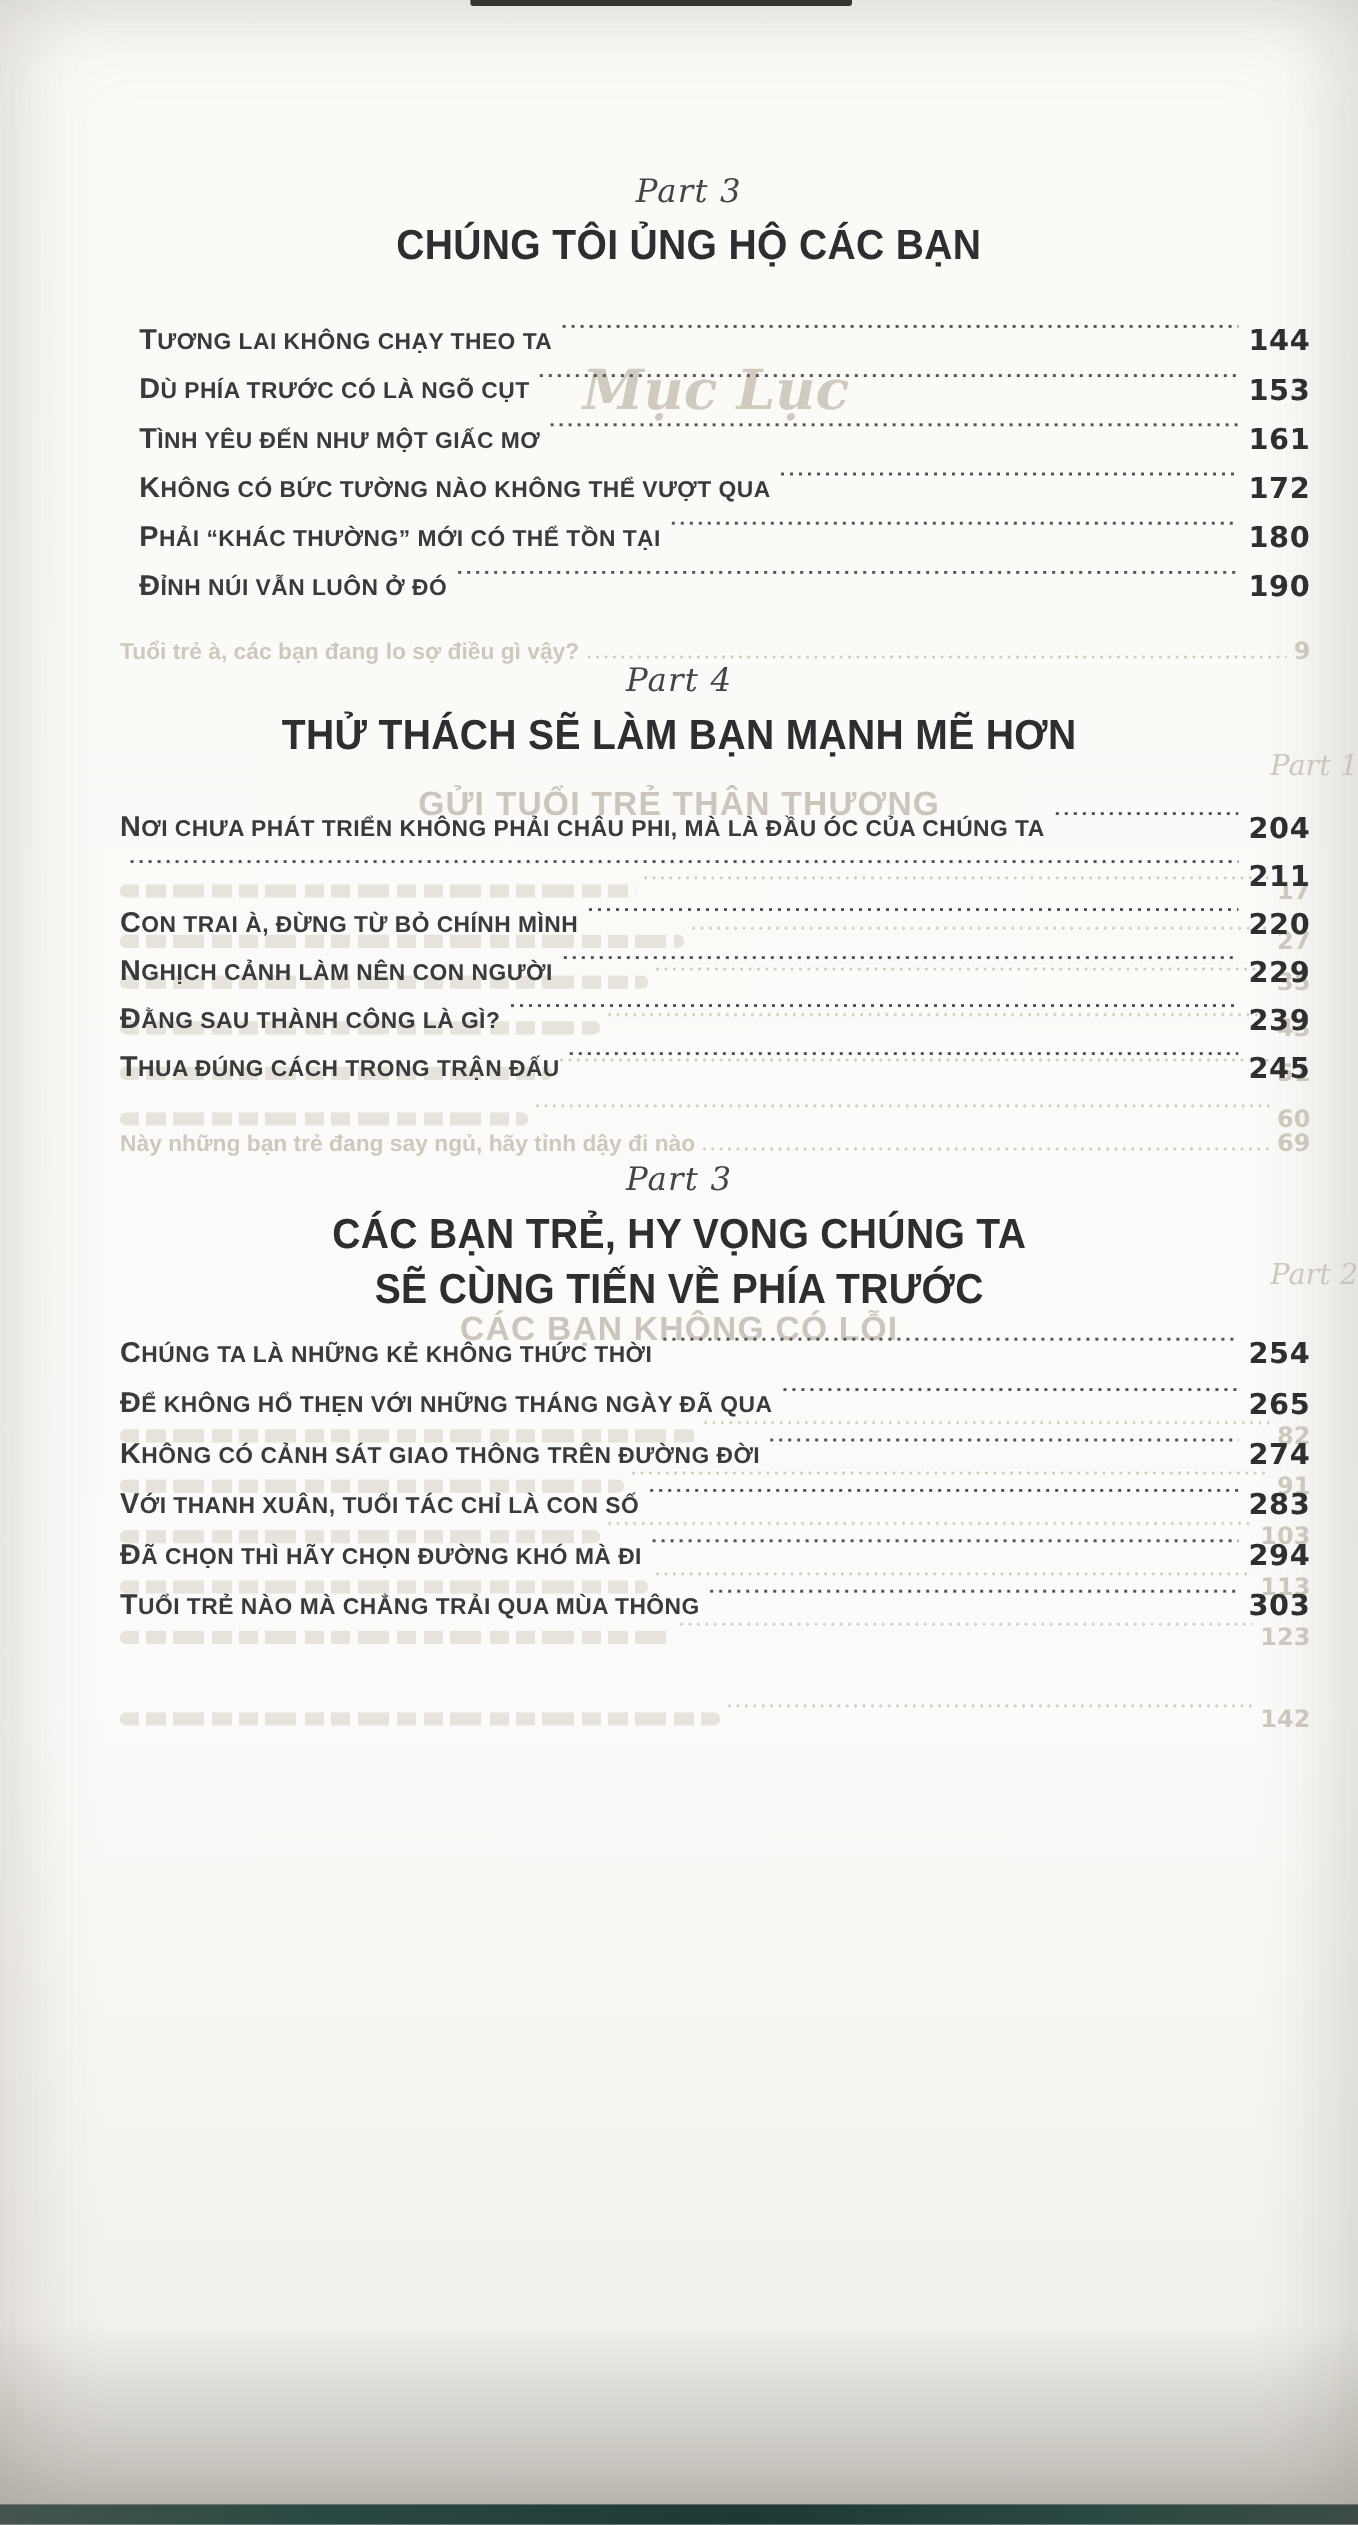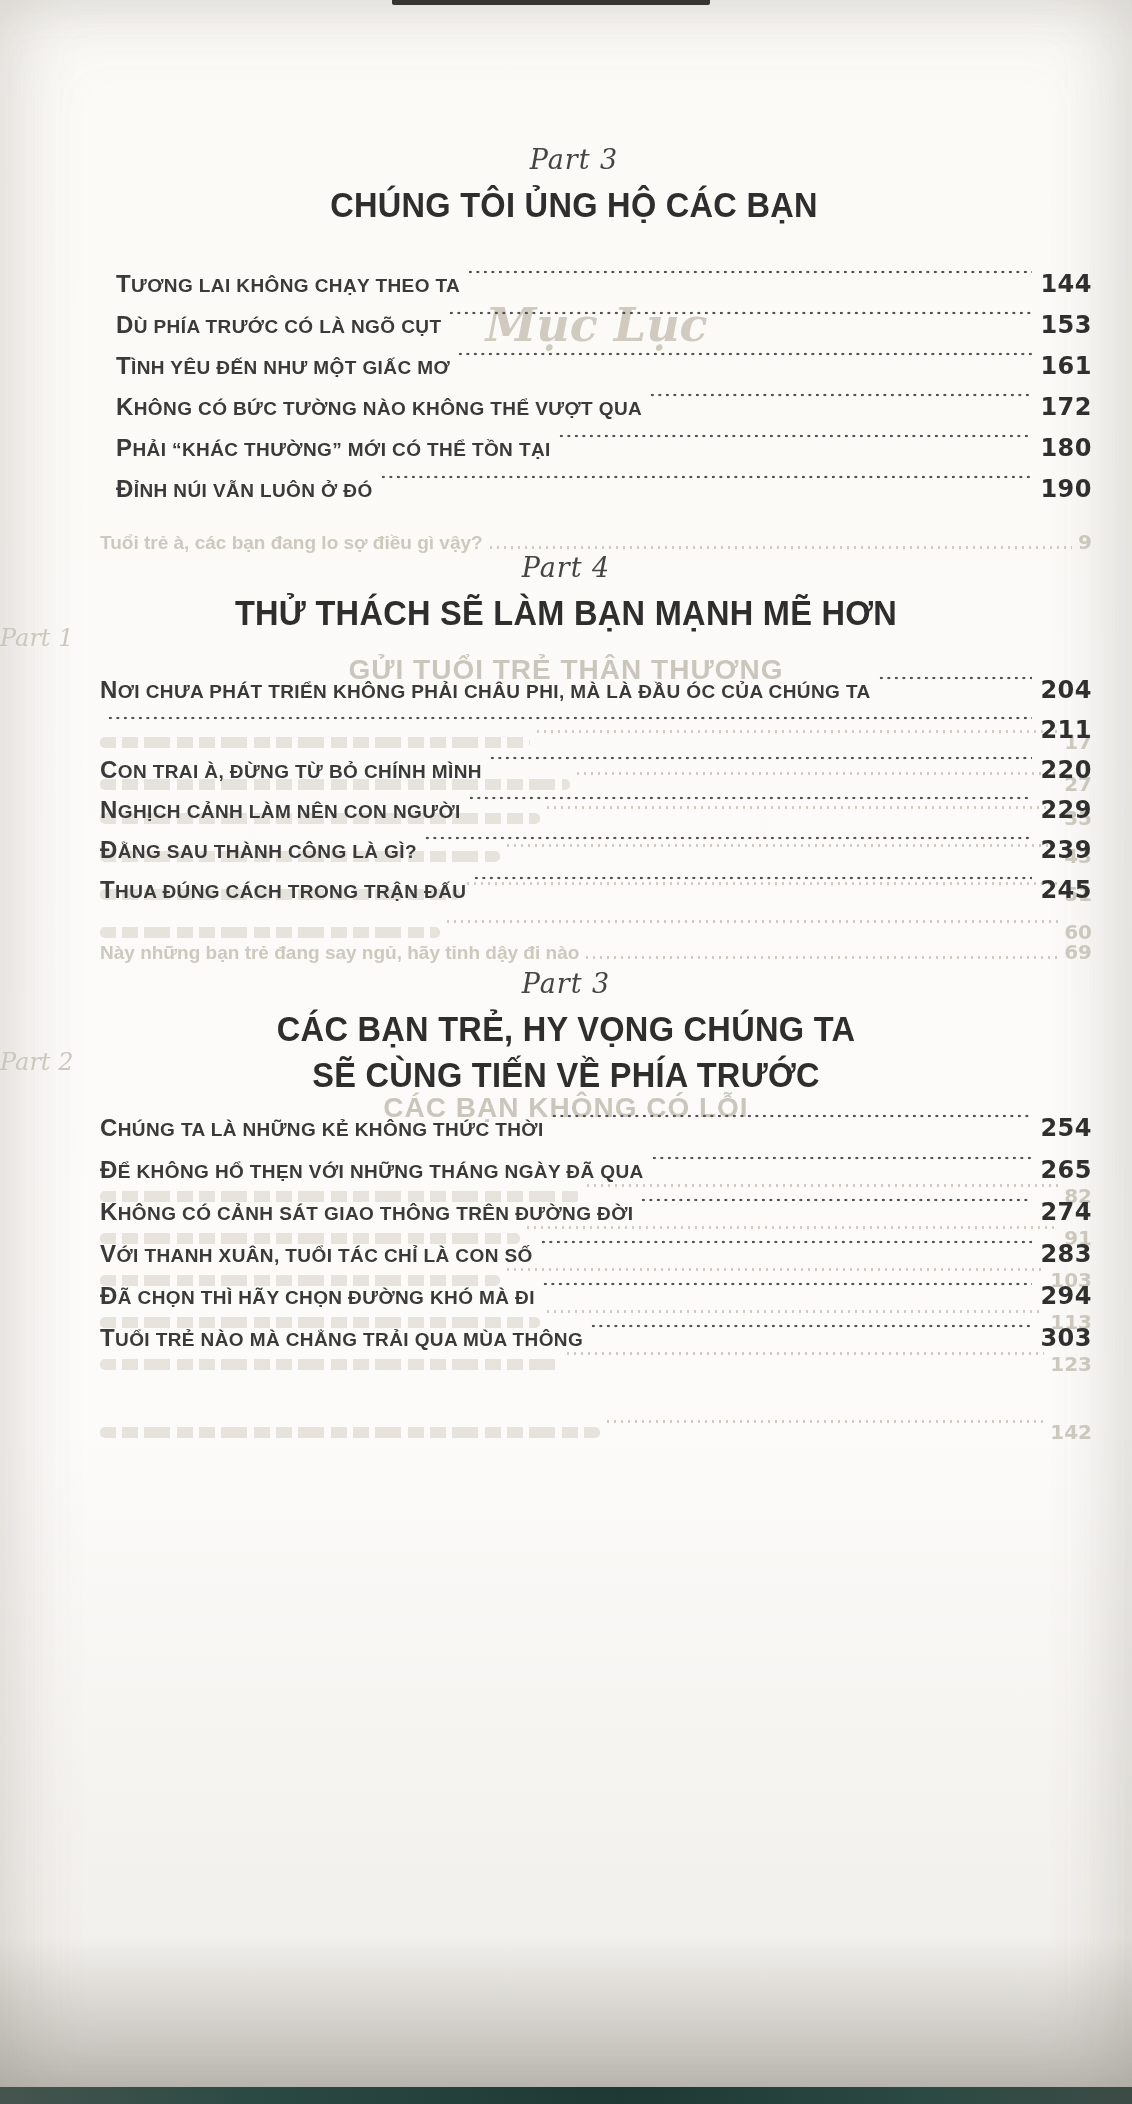--- a/index.html
+++ b/index.html
@@ -20,21 +20,21 @@
   
   .bleed-layer{position:absolute;inset:0;z-index:1;}
   .bleed{
     position:absolute;left:100px;right:40px;
     color:#c6c0b5;filter:blur(.6px);opacity:.85;
     display:flex;align-items:baseline;
   }
   .bleed-title{left:0;right:0;justify-content:center;padding-left:61px;
     font-family:"DejaVu Serif",serif;font-style:italic;font-weight:700;
     font-size:46px;color:#c9c2b6;}
-  .bleed-part{left:0;right:0;justify-content:flex-start;
+  .bleed-part{left:0;right:0;justify-content:flex-end;
     font-family:"DejaVu Serif",serif;font-style:italic;font-size:24px;}
   .bleed-heading{left:0;right:0;justify-content:center;
     font-weight:700;font-size:28px;letter-spacing:1px;color:#c3bdb2;}
   .bleed-entry{font-size:19px;font-weight:700;}
   .bleed-entry .bleed-text{white-space:nowrap;}
   .bleed-leader{flex:1 1 auto;height:3px;margin:0 6px;align-self:baseline;min-width:10px;
     background-image:radial-gradient(circle at 2px 1.5px,#c8c2b7 1.1px,rgba(0,0,0,0) 1.4px);
     background-size:7px 3px;background-repeat:repeat-x;}
   .bleed-num{font-family:"DejaVu Sans",sans-serif;font-weight:700;font-size:20px;}
   .bleed-smudge{align-items:center;margin-top:16px;}

